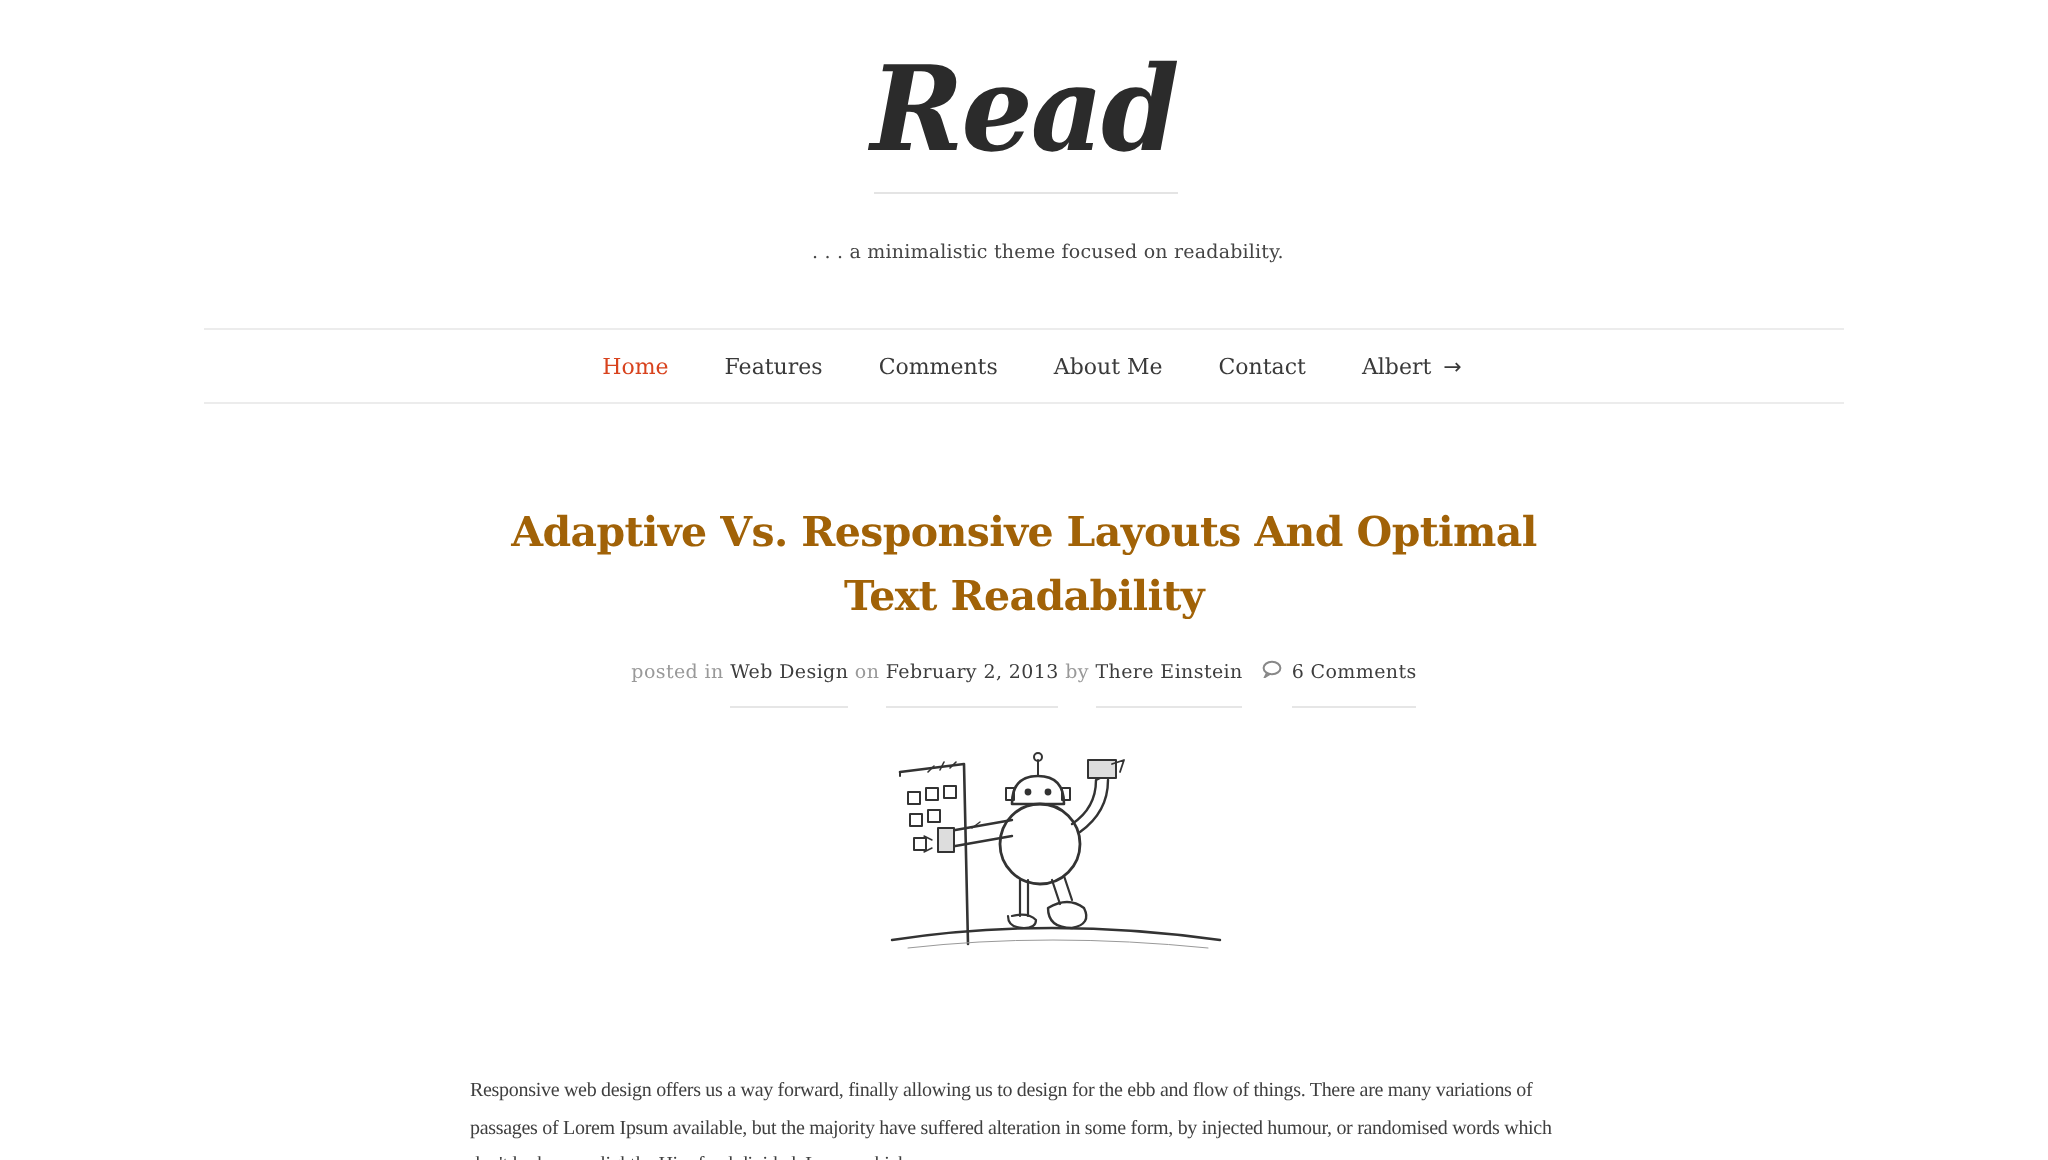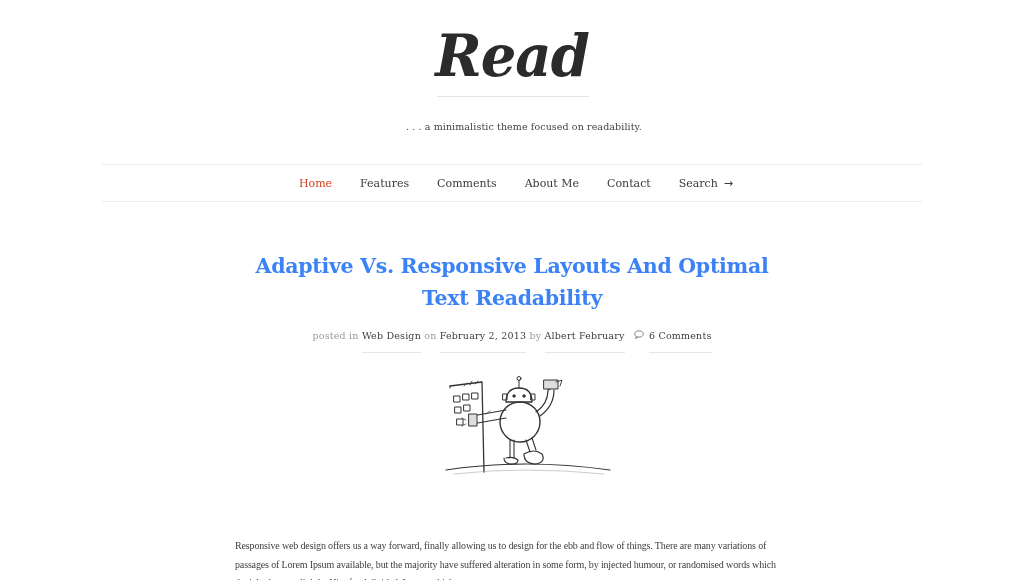--- a/index.html
+++ b/index.html
@@ -29,21 +29,21 @@
     .nav li {
       font-family: "DejaVu Serif", serif; font-size: 11px; color: #3a3a3a;
       margin: 0 14px; cursor: pointer; white-space: nowrap;
     }
     .nav li.active { color: #d8431e; }
     .nav .arrow { margin-left: 6px; font-family: "DejaVu Sans", sans-serif; font-size: 11px; }
 
     .post { position: absolute; left: 0; top: 0; width: 1024px; }
     .post-title {
       position: absolute; left: 230px; top: 250px; width: 564px; text-align: center;
-      font-family: "DejaVu Serif", serif; font-size: 20.5px; line-height: 32px; color: #3b82f6;
+      font-family: "DejaVu Serif", serif; font-size: 20.5px; line-height: 32px; color: #a16207;
       letter-spacing: -0.3px;
     }
     .meta {
       position: absolute; left: 0; top: 330px; width: 1024px; text-align: center;
       font-family: "DejaVu Serif", serif; font-size: 9.5px; color: #999999; letter-spacing: 0.2px;
     }
     .meta a { color: #3d3d3d; text-decoration: none; border-bottom: 1px solid #e6e6e6; padding-bottom: 11px; }
     .meta .comment-icon { display: inline-block; margin-left: 6px; margin-right: 2px; color: #888; font-family: "DejaVu Sans", sans-serif; }
 
     .featured {
@@ -65,34 +65,34 @@
   <div class="tagline">. . . a minimalistic theme focused on readability.</div>
 </header>
 
 <nav class="nav">
   <ul>
     <li class="active"><span>Home</span></li>
     <li><span>Features</span></li>
     <li><span>Comments</span></li>
     <li><span>About Me</span></li>
     <li><span>Contact</span></li>
-    <li><span>Search</span><span class="arrow">→</span></li>
+    <li><span>Albert</span><span class="arrow">→</span></li>
   </ul>
 </nav>
 
 <article class="post">
   <h1 class="post-title">Adaptive Vs. Responsive Layouts And Optimal Text Readability</h1>
 
   <div class="meta">
     <span>posted in</span>
     <a>Web Design</a>
     <span>on</span>
     <a>February 2, 2013</a>
     <span>by</span>
-    <a>Albert February</a>
+    <a>There Einstein</a>
     <span class="comment-icon">
       <svg width="10" height="9" viewBox="0 0 10 9">
           <ellipse cx="5" cy="4" rx="4.2" ry="3.1" fill="none" stroke="#888" stroke-width="1"></ellipse>
           <path d="M2.5 6.5 L1.5 8.5 L4 7" fill="none" stroke="#888" stroke-width="1"></path>
         </svg>
     </span>
     <a>6 Comments</a>
   </div>
 
   <div class="featured">

